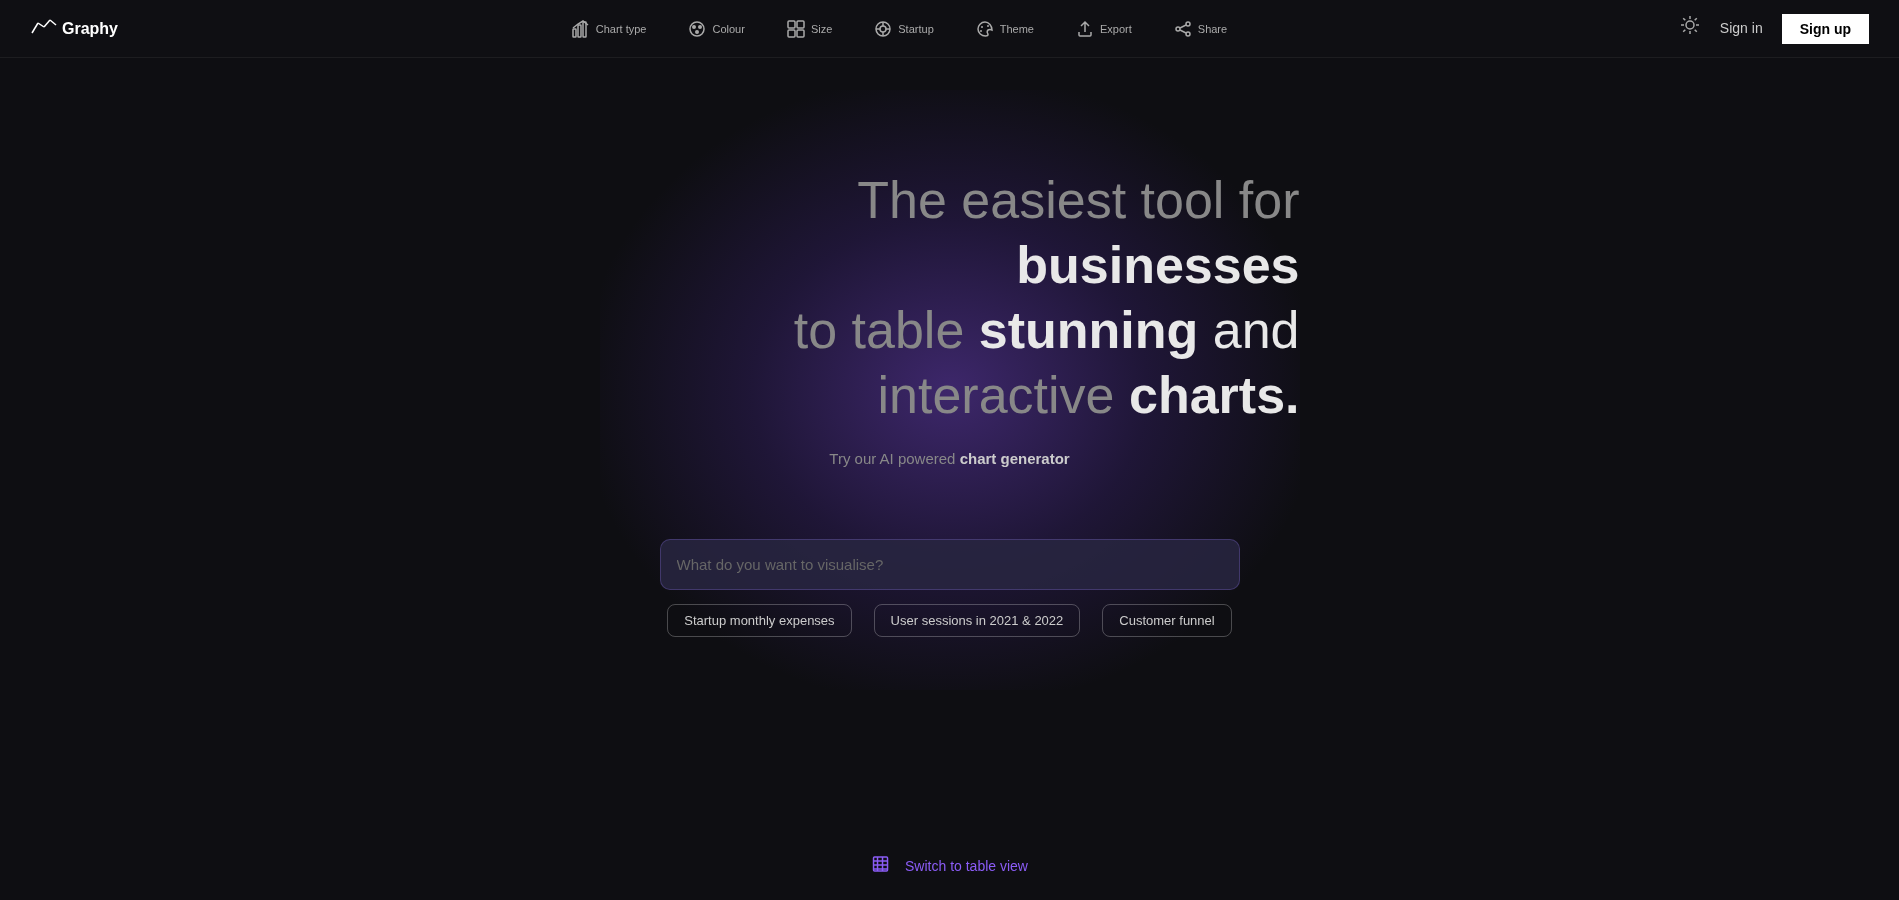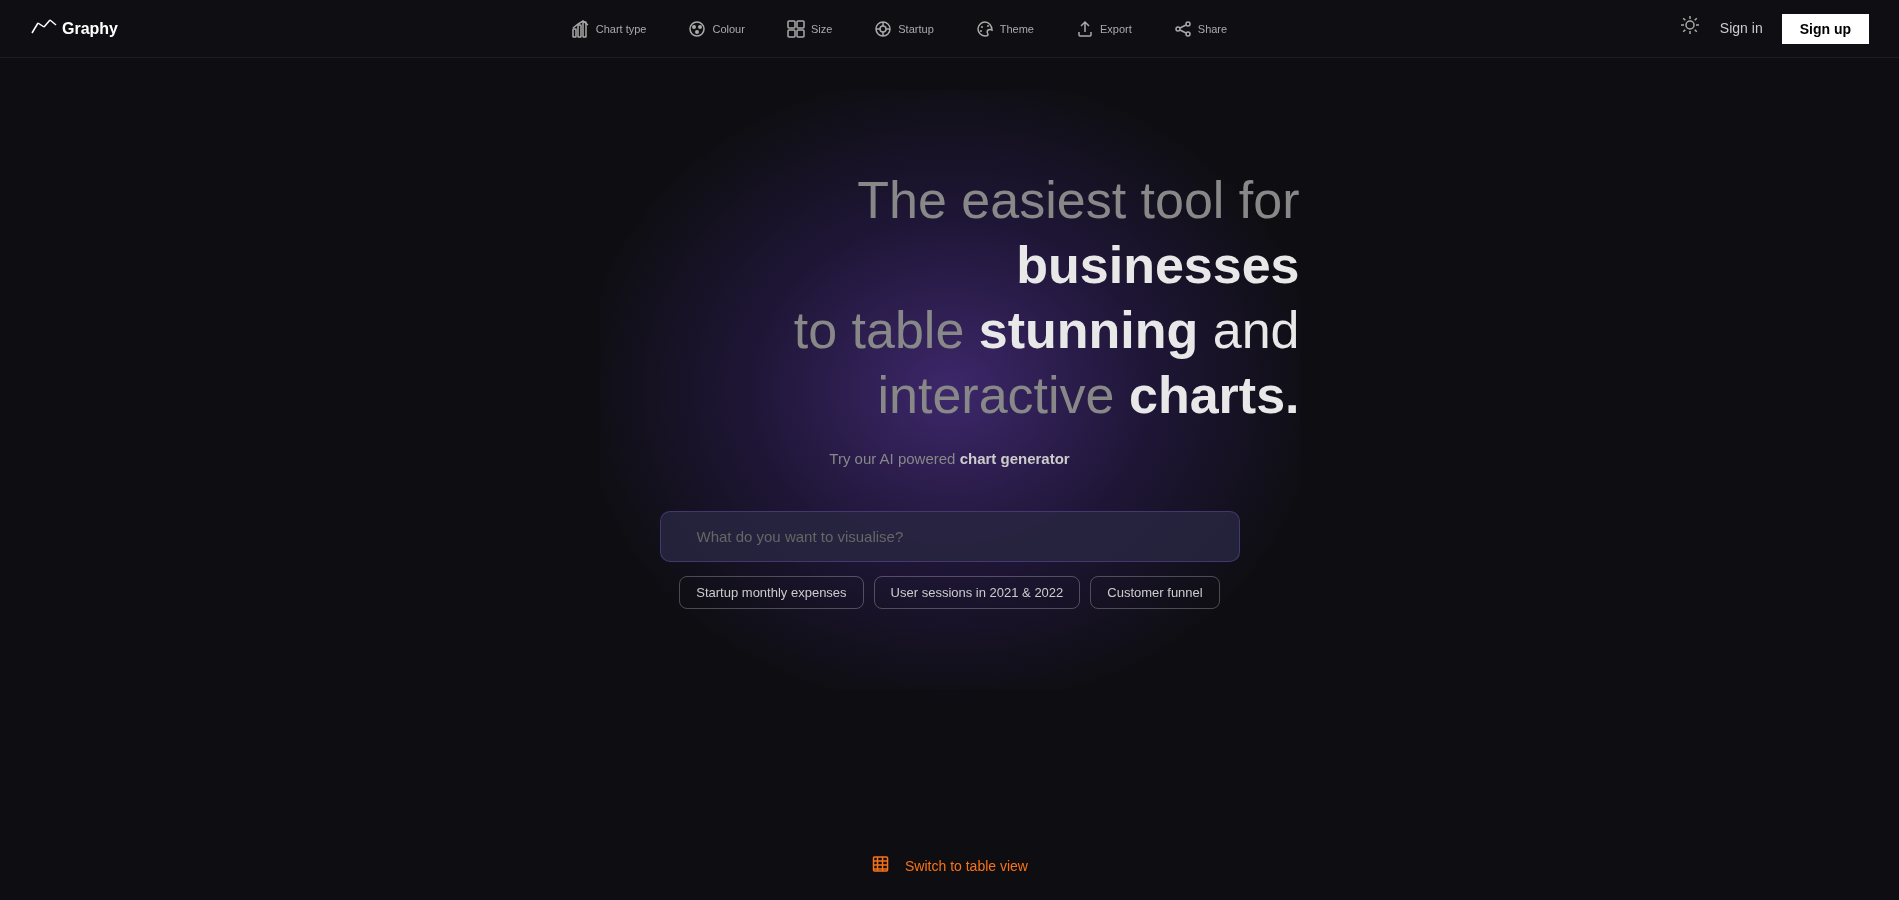--- a/index.html
+++ b/index.html
@@ -160,36 +160,37 @@
     .search-container {
       margin-top: 44px;
       width: 580px;
     }
 
     .search-box {
       width: 100%;
       background: rgba(40, 38, 65, 0.85);
       border: 1px solid rgba(120, 100, 200, 0.35);
       border-radius: 10px;
-      padding: 16px 36px;
+      padding: 16px 16px;
       font-size: 15px;
       color: #4d7c0f;
       outline: none;
       display: block;
+      margin-top: 28px;
     }
 
     .search-box::placeholder {
       color: #666;
     }
 
     
     .chips {
       margin-top: 14px;
       display: flex;
-      gap: 10px;
+      gap: 22px;
       justify-content: center;
     }
 
     .chip {
       background: transparent;
       border: 1px solid rgba(255,255,255,0.25);
       border-radius: 8px;
       color: #ccc;
       font-size: 13px;
       padding: 8px 16px;
@@ -200,21 +201,21 @@
     
     .bottom-bar {
       position: absolute;
       bottom: 24px;
       left: 50%;
       transform: translateX(-50%);
       z-index: 10;
       display: flex;
       align-items: center;
       gap: 16px;
-      color: #f97316;
+      color: #8b5cf6;
       font-size: 14px;
       cursor: pointer;
       justify-content: space-between;
     }
 
     
     svg {
       fill: none;
       stroke: currentColor;
       stroke-width: 1.5;

